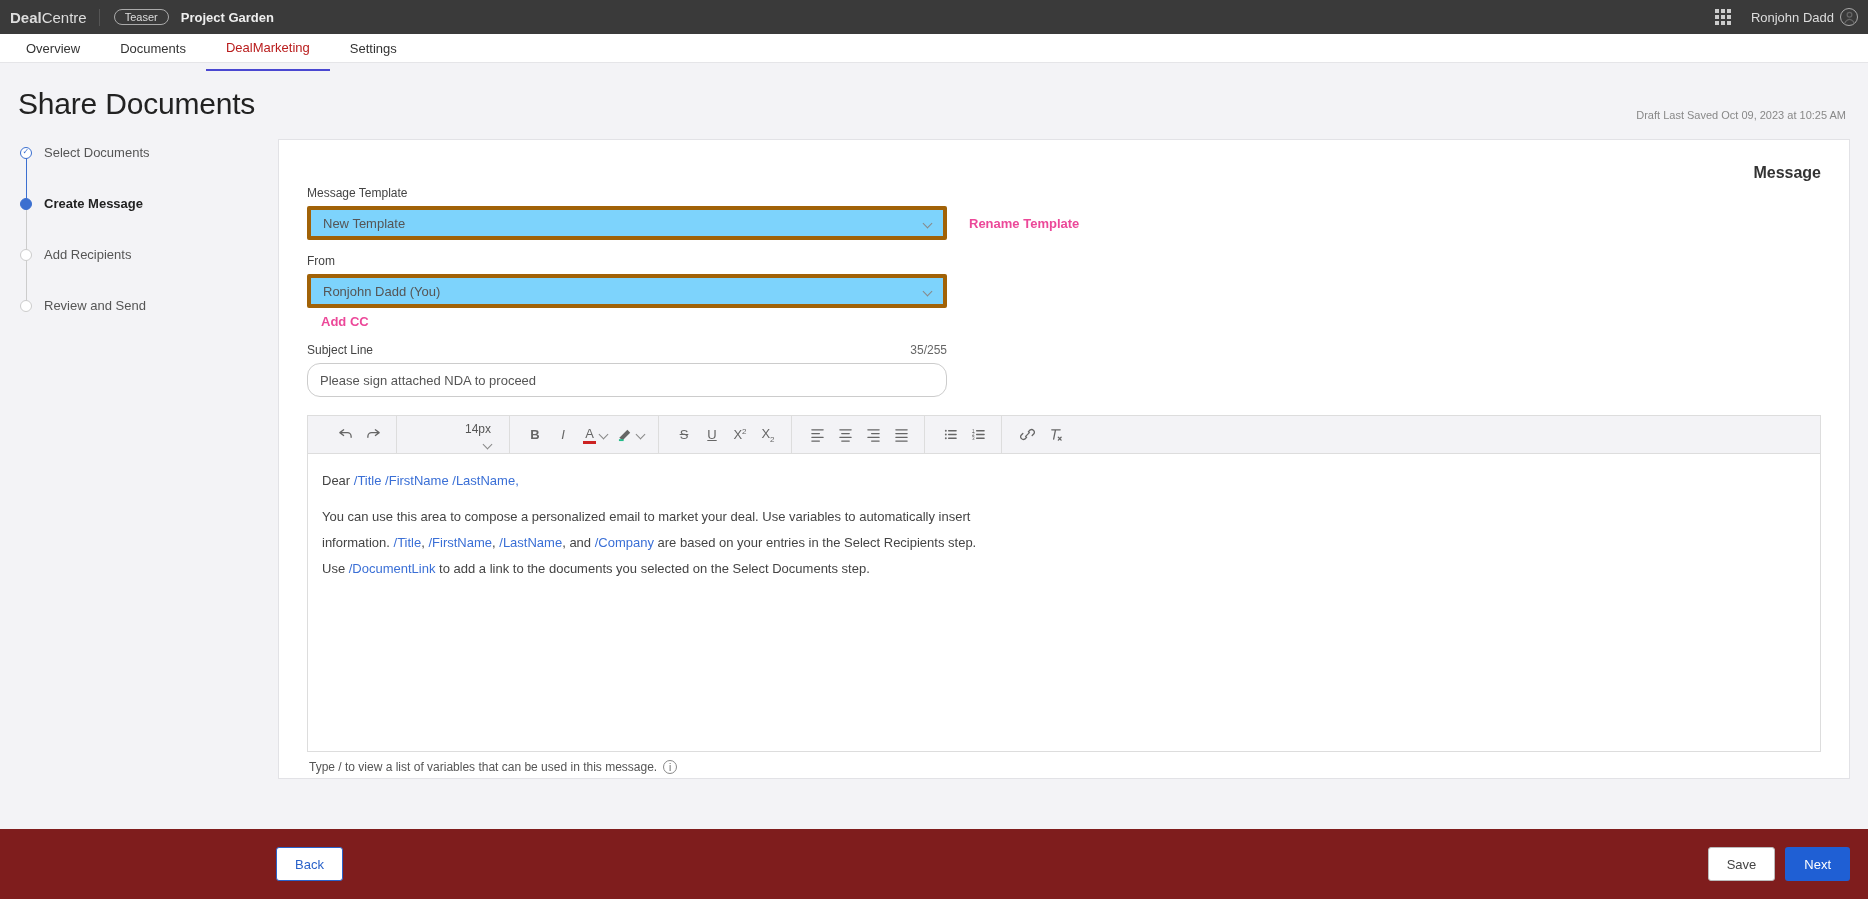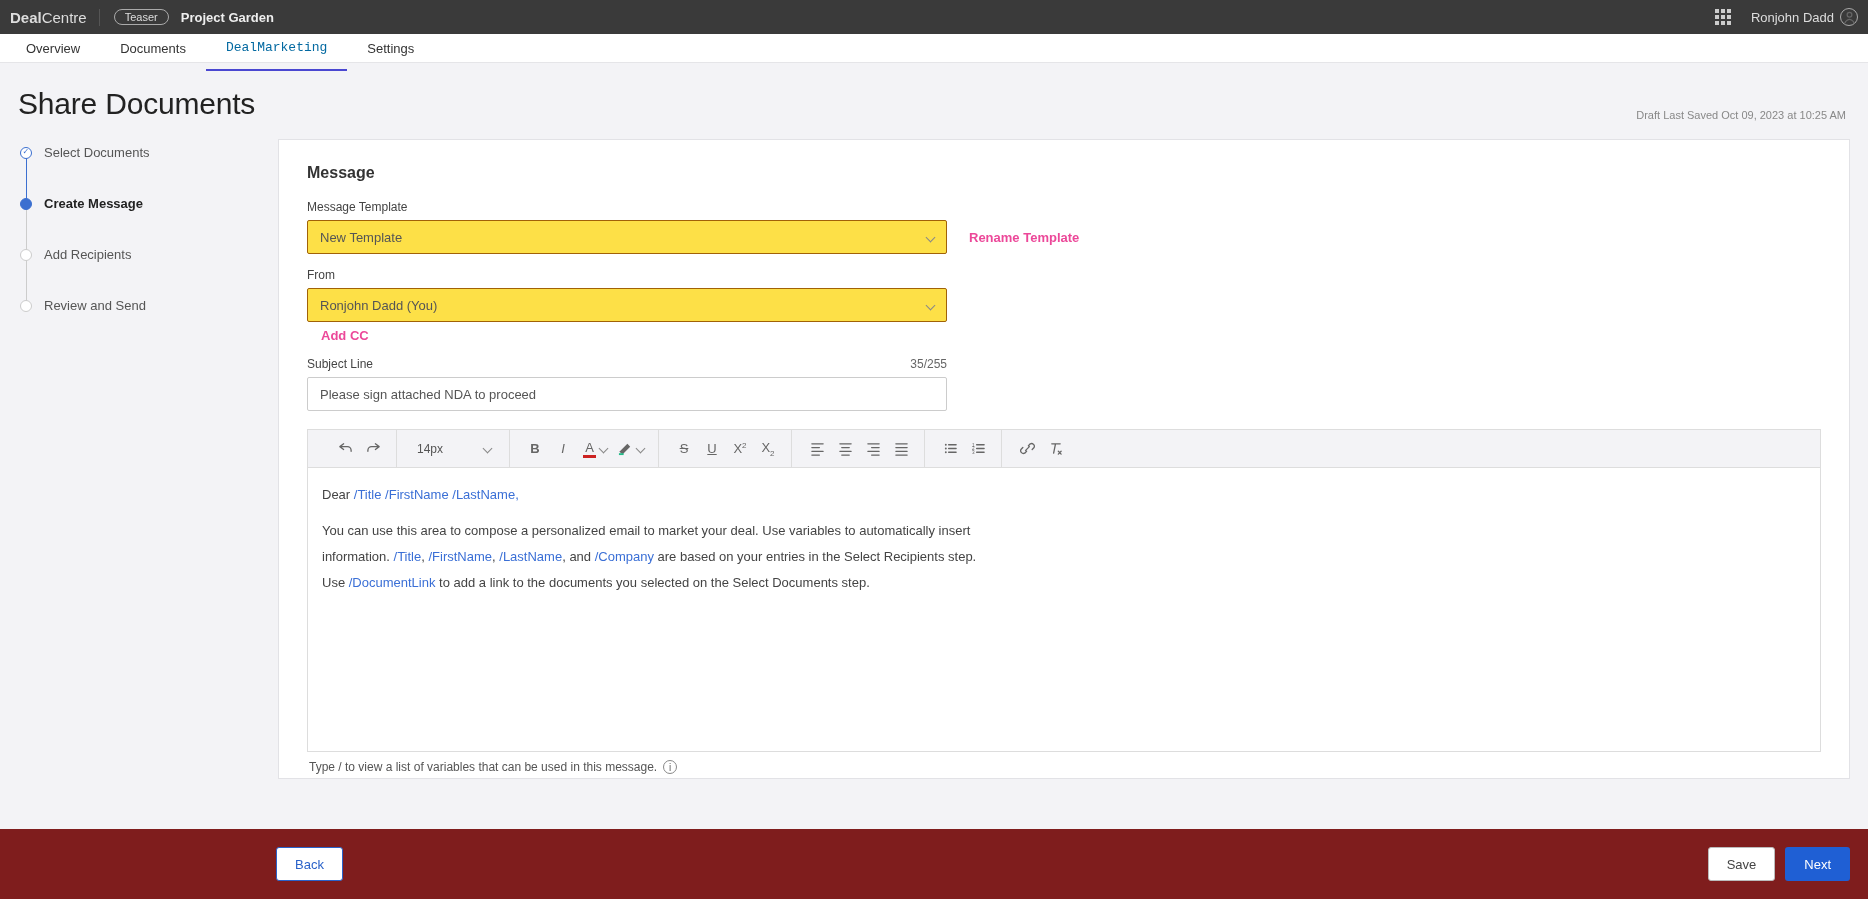--- a/index.html
+++ b/index.html
@@ -13,21 +13,21 @@
 .project { font-size: 13px; font-weight: 600; color: #eee; }
 .header-spacer { flex: 1; }
 .apps-icon { width: 16px; height: 16px; display: grid; grid-template-columns: repeat(3,4px); grid-template-rows: repeat(3,4px); gap: 2px; margin-right: 20px; cursor: pointer;}
 .apps-icon div { background: #ccc; width: 4px; height: 4px; }
 .user-name { font-size: 13px; margin-right: 6px; }
 .avatar { width: 18px; height: 18px; border: 1px solid #aaa; border-radius: 50%; display:flex; align-items:center; justify-content:center; font-size:10px;}
 
 
 .tab-nav { background: #fff; height: 29px; display: flex; align-items: center; padding: 0 6px; border-bottom: 1px solid #e5e5e8;}
 .tab-nav .tab { padding: 14px 20px; font-size: 13px; cursor: pointer; color: #333; }
-.tab-nav .tab.active { color: #0369a1; border-bottom: 2px solid #4A47D1; font-weight: 500; font-family: Liberation Mono, monospace; }
+.tab-nav .tab.active { color: #b91c1c; border-bottom: 2px solid #4A47D1; font-weight: 500; }
 
 
 .page { padding: 24px 18px 0 18px; }
 .page-head { display:flex; justify-content: space-between; align-items: flex-end; margin-bottom: 18px; padding-right:4px;}
 .page-title { font-size: 30px; font-weight: 400; color: #222; letter-spacing: -0.2px; }
 .draft-saved { font-size: 11px; color: #888; }
 
 .content-row { display: flex; gap: 20px; height: 640px; }
 
 
@@ -40,41 +40,41 @@
 .step.pending .circle { border-color: #ccc; }
 .step .line { position: absolute; width: 1px; background: #3b6fd0; height: 44px; left: 8px; top: 12px; }
 .step.pending-line .line { background: #ccc; }
 .step:last-child .line { display:none; }
 .step .label { font-size: 13px; color: #555; }
 .step.active .label { font-weight: 600; color: #222; }
 
 
 .card { flex: 1; background: #fff; border: 1px solid #e2e2e6; position: relative; display:flex; flex-direction:column;}
 .card-inner { padding: 24px 28px 4px 28px; overflow:hidden; flex:1; display:flex; flex-direction:column;}
-.section-title { font-size: 16px; font-weight: 600; margin-bottom: 18px; }
+.section-title { font-size: 16px; font-weight: 600; margin-bottom: 4px; text-align: right; }
 
 .field-label { font-size: 12px; color: #444; margin-bottom: 6px; display:block;}
 .field-row { display: flex; align-items: center; gap: 22px; margin-bottom: 14px; }
 
-.select-box { width: 640px; height: 34px; border: 1px solid #a16207; border-radius: 2px; display: flex; align-items: center; justify-content: space-between; padding: 0 12px; font-size: 13px; color: #555; background:#fde047; cursor:pointer;}
+.select-box { width: 640px; height: 34px; border: 4px solid #a16207; border-radius: 2px; display: flex; align-items: center; justify-content: space-between; padding: 0 12px; font-size: 13px; color: #555; background:#7dd3fc; cursor:pointer;}
 .chev { border: solid #888; border-width: 0 1px 1px 0; display: inline-block; padding: 3px; transform: rotate(45deg); }
 
 .link-action { color: #ec4899; font-size: 13px; font-weight: 700; cursor:pointer; }
 
 .subject-row { display:flex; justify-content: space-between; width: 640px; align-items:flex-start;}
 .counter { font-size: 12px; color: #666; }
 
-.text-input { width: 640px; height: 34px; border: 1px solid #ccc; border-radius: 2px; padding: 0 12px; font-size: 13px; color: #555; background:#fff;}
+.text-input { width: 640px; height: 34px; border: 1px solid #ccc; border-radius: 13px; padding: 0 12px; font-size: 13px; color: #555; background:#fff;}
 
 
 .editor-toolbar { background: #f3f3f6; border: 1px solid #ddd; border-bottom: none; height: 38px; display: flex; align-items: center; padding: 0 14px; gap: 2px; margin-top: 18px;}
 .tb-group { display:flex; align-items:center; gap:2px; padding: 0 10px; border-right: 1px solid #ddd; height:100%;}
 .tb-group:last-child { border-right:none;}
 .tb-btn { width: 26px; height: 26px; display: flex; align-items: center; justify-content: center; cursor: pointer; color:#666; border-radius:2px;}
-.font-size-sel { width: 90px; height: 26px; border: none; background: transparent; display:flex; align-items:center; justify-content:space-between; padding:0 8px; font-size:12px; cursor:pointer; color:#555;}
+.font-size-sel { width: 90px; height: 26px; border: none; background: transparent; display:flex; align-items:flex-end; justify-content:space-between; padding:0 8px; font-size:12px; cursor:pointer; color:#555;flex-direction:column;}
 
 
 .editor { border: 1px solid #ddd; background: #fff; flex:1; overflow-y: scroll; padding: 14px 14px; font-size: 13px; line-height: 2.0; color: #444; min-height: 220px;}
 .editor .var { color: #3a6fd6; }
 .editor .para { margin-bottom: 10px;}
 .text-big { font-size: 14px; }
 .hyperlink { text-decoration: underline; }
 
 .hint { font-size: 12px; color: #555; padding: 8px 0 0 2px; display:flex; align-items:center; gap:6px;}
 .info-icon { width:14px; height:14px; border:1px solid #888; border-radius:50%; font-size:10px; display:flex;align-items:center;justify-content:center;color:#666;}

